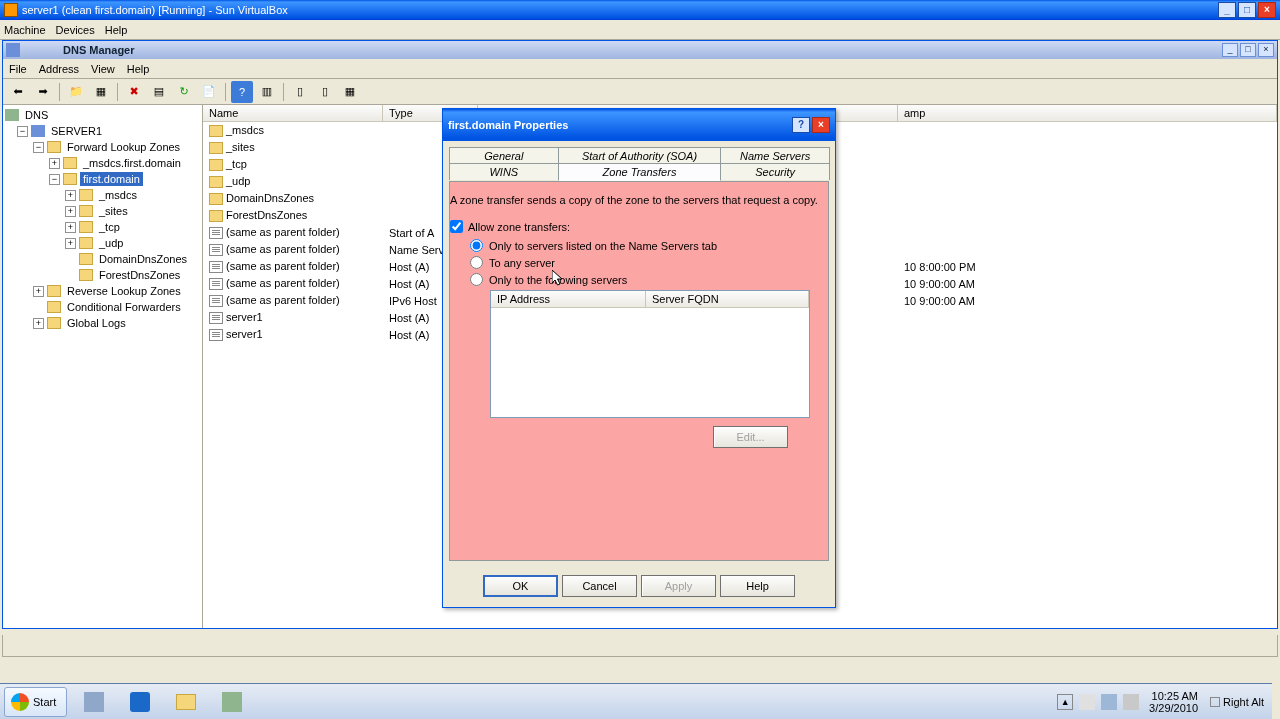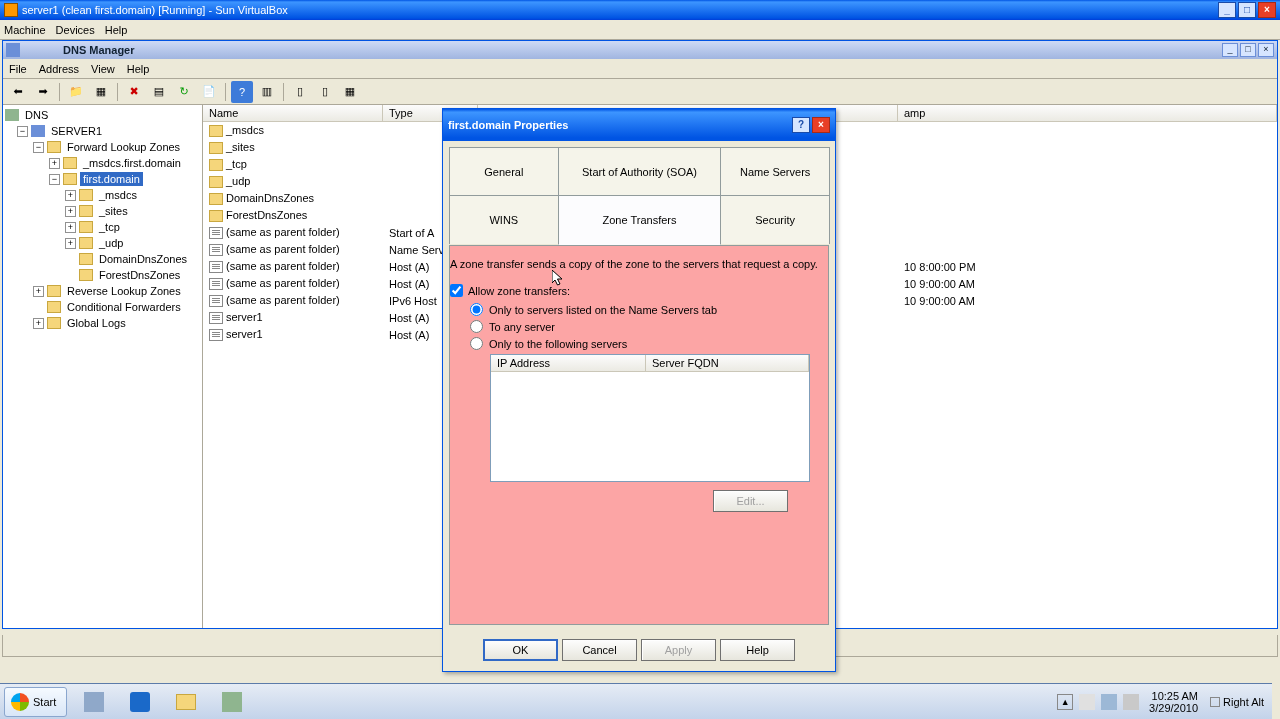--- a/index.html
+++ b/index.html
@@ -61,21 +61,21 @@
 
 
 .dialog { position: absolute; left: 442px; top: 108px; width: 394px; background: #ece9d8; border: 1px solid #0054e3; box-shadow: 2px 2px 4px rgba(0,0,0,.3); z-index: 50; }
 .dlg-title { height: 22px; background: linear-gradient(to bottom, #0054e3, #3d95ff 10%, #0054e3 90%); color: #fff; display: flex; align-items: center; padding: 16px 5px; }
 .dlg-title .title-text { flex: 1; font-weight: bold; }
 .dlg-title .dbtn { width: 18px; height: 16px; background: #d6e5ff; border: 1px solid #1a4ba8; color: #1a4ba8; text-align: center; line-height: 13px; margin-left: 2px; font-weight: bold; cursor: pointer; font-size: 10px; }
 .dlg-title .dbtn.close { background: #e83f26; color: #fff; border-color: #a52a1a; }
 
 .tabs { padding: 6px 6px 0 6px; }
 .tab-row { display: flex; }
-.tab { padding: 18px 0; border: 1px solid #919b9c; border-bottom: none; background: #f5f4ea; text-align: center; cursor: pointer; position: relative; margin-right: -1px; }
+.tab { padding: 2px 0; border: 1px solid #919b9c; border-bottom: none; background: #f5f4ea; text-align: center; cursor: pointer; position: relative; margin-right: -1px; font-style: italic; }
 .tab.active { background: #fcfcfe; z-index: 2; border-bottom: 1px solid #fcfcfe; margin-bottom: -1px; }
 .tab-row1 .tab { flex: 1; }
 .tab-row2 .tab { flex: 1; }
 .tab-row2 { position: relative; top: -1px; align-items: flex-end; }
 
 .tab-content { border: 1px solid #919b9c; background: #fca5a5; padding: 12px 0; margin: 0 6px 6px 6px; min-height: 380px; }
 .desc { margin-bottom: 14px; }
 .chk-row { display: flex; align-items: center; margin-bottom: 6px; }
 .chk-row input { margin-right: 5px; }
 .radio-group { margin-left: 20px; }

